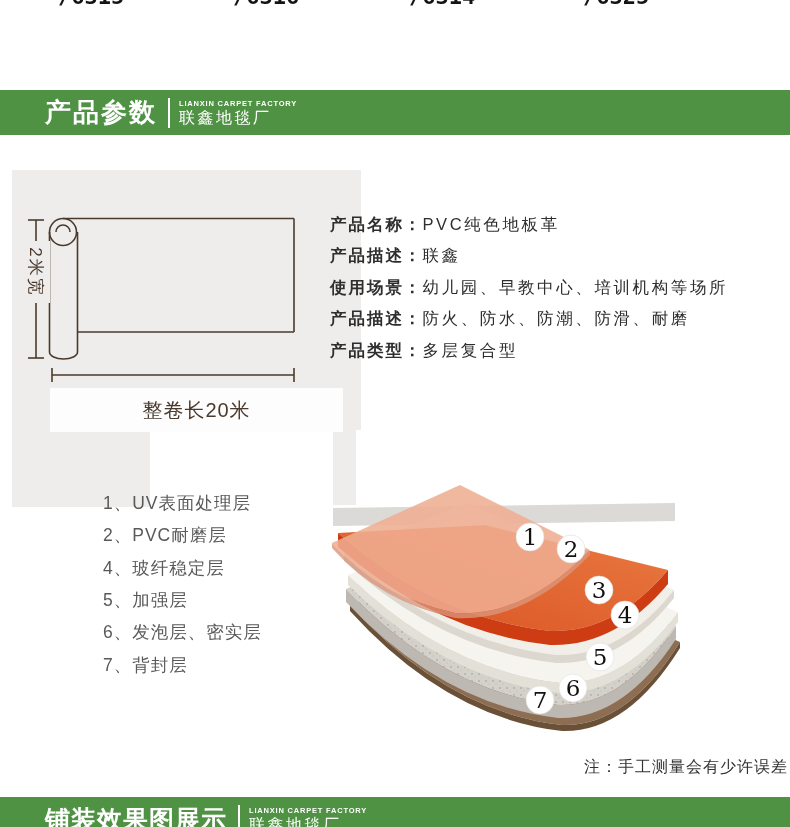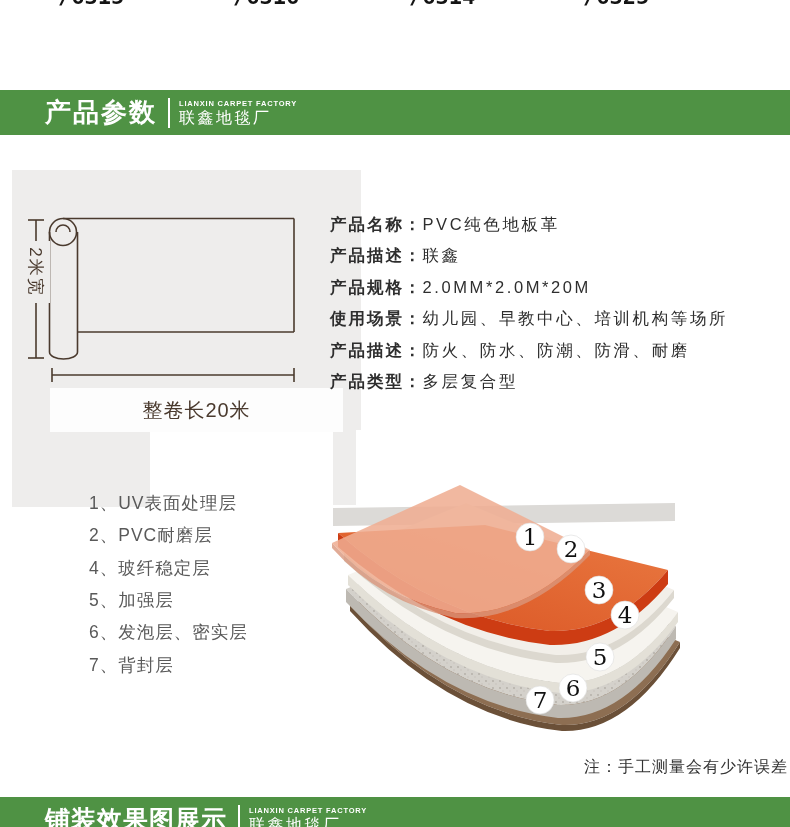--- a/index.html
+++ b/index.html
@@ -36,21 +36,21 @@
                display:flex;align-items:center;justify-content:center;}
   .length-label{font-size:20px;color:#4a3a2e;letter-spacing:1px;}
 
   
   .specs{position:absolute;left:330px;top:209px;}
   .spec-row{height:31.5px;display:flex;align-items:center;white-space:nowrap;}
   .spec-label{font-weight:bold;font-size:16.5px;color:#2e2e2e;letter-spacing:2px;font-family:Liberation Mono, monospace;}
   .spec-value{font-size:16.5px;color:#2e2e2e;letter-spacing:2.6px;}
 
   
-  .layers-list{position:absolute;left:89px;top:487px;}
+  .layers-list{position:absolute;left:103px;top:487px;}
   .layer-item{height:32.3px;display:flex;align-items:center;font-size:17.5px;color:#595959;
               letter-spacing:1px;white-space:nowrap;}
 
   .layers-svg{position:absolute;left:330px;top:455px;}
   .marker-text{font-family:"DejaVu Serif",serif;font-size:23px;fill:#111;}
 
   .note{position:absolute;left:584px;top:757px;font-size:16px;color:#333;letter-spacing:1px;white-space:nowrap;}
 </style>
 </head>
 <body>
@@ -103,24 +103,20 @@
   </div>
 
   <div class="specs">
     <div class="spec-row">
       <span class="spec-label">产品名称：</span>
       <span class="spec-value">PVC纯色地板革</span>
     </div>
     <div class="spec-row">
       <span class="spec-label">产品描述：</span>
       <span class="spec-value">联鑫</span>
-    </div>
-    <div class="spec-row">
-      <span class="spec-label">产品规格：</span>
-      <span class="spec-value">2.0MM*2.0M*20M</span>
     </div>
     <div class="spec-row">
       <span class="spec-label">使用场景：</span>
       <span class="spec-value">幼儿园、早教中心、培训机构等场所</span>
     </div>
     <div class="spec-row">
       <span class="spec-label">产品描述：</span>
       <span class="spec-value">防火、防水、防潮、防滑、耐磨</span>
     </div>
     <div class="spec-row">

